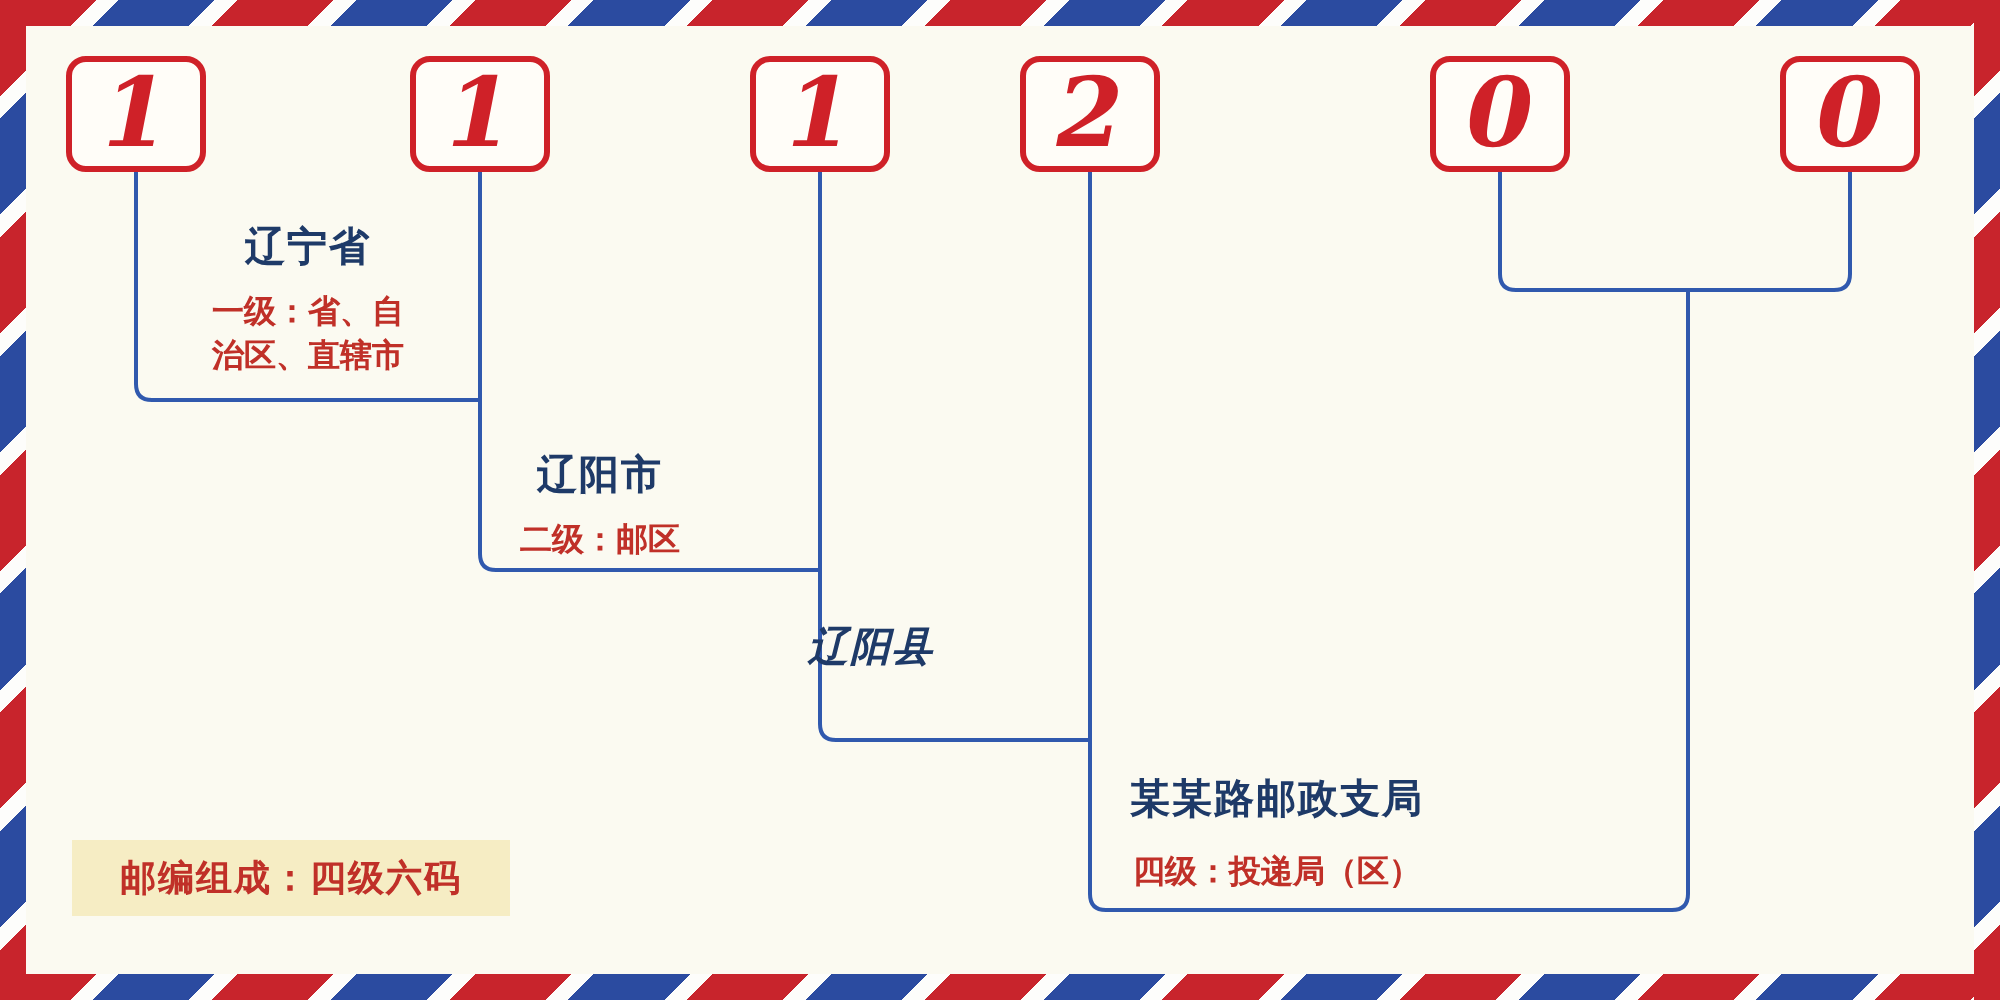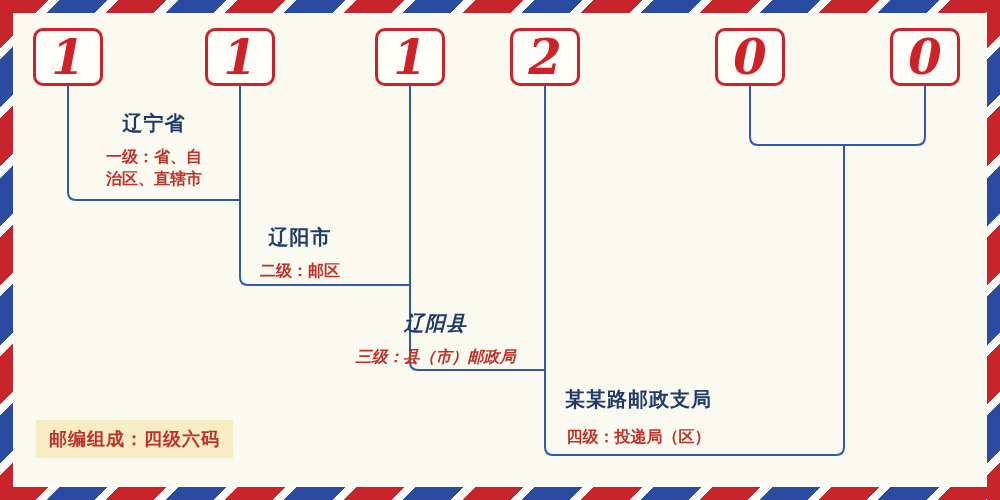--- a/index.html
+++ b/index.html
@@ -46,21 +46,21 @@
   .level-2 { left:240px; top:224px; width:120px; }
   .level-3 { left:318px; top:310px; width:235px;font-style:italic; }
   .level-4 { left:536px; top:386px; width:205px; }
   .level-4 .label-desc { margin-top:13px; }
   .delivery-label { left:762px; top:106px; width:150px; }
 
   .note {
     position:absolute; left:36px; top:420px;
     background:#f6edc4; color:#c03028;
     font-size:18px; font-weight:bold; letter-spacing:1px;
-    padding:7px 13px;
+    padding:7px 24px;
   }
 </style>
 </head>
 <body>
 
 <div class="envelope">
 
   <div class="stripe top"></div>
   <div class="stripe bottom"></div>
   <div class="stripe left"></div>
@@ -100,21 +100,20 @@
     <div class="label-desc">一级：省、自治区、直辖市</div>
   </div>
 
   <div class="label-group level-2">
     <div class="label-title">辽阳市</div>
     <div class="label-desc">二级：邮区</div>
   </div>
 
   <div class="label-group level-3">
     <div class="label-title">辽阳县</div>
-    <div class="label-desc">三级：县（市）邮政局</div>
   </div>
 
   <div class="label-group level-4">
     <div class="label-title">某某路邮政支局</div>
     <div class="label-desc">四级：投递局（区）</div>
   </div>
 
 
   <div class="note">邮编组成：四级六码</div>
 

